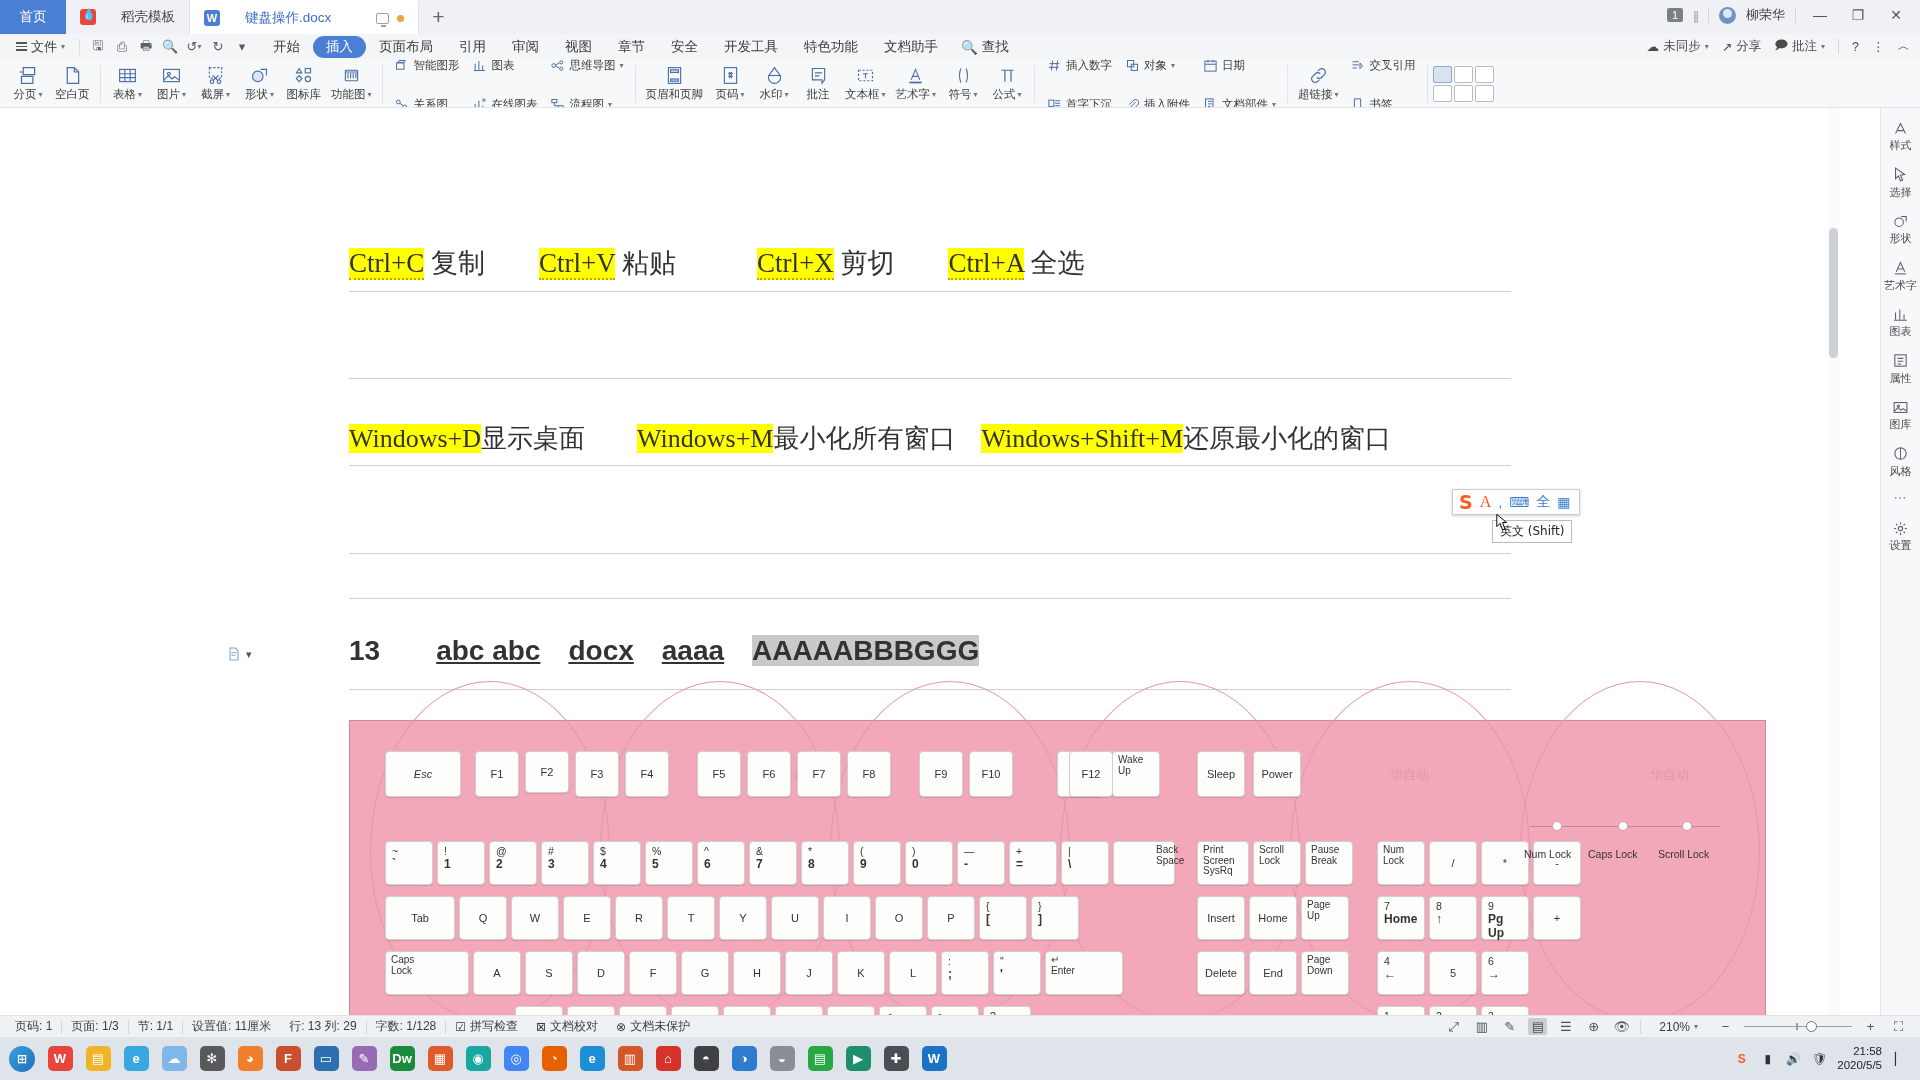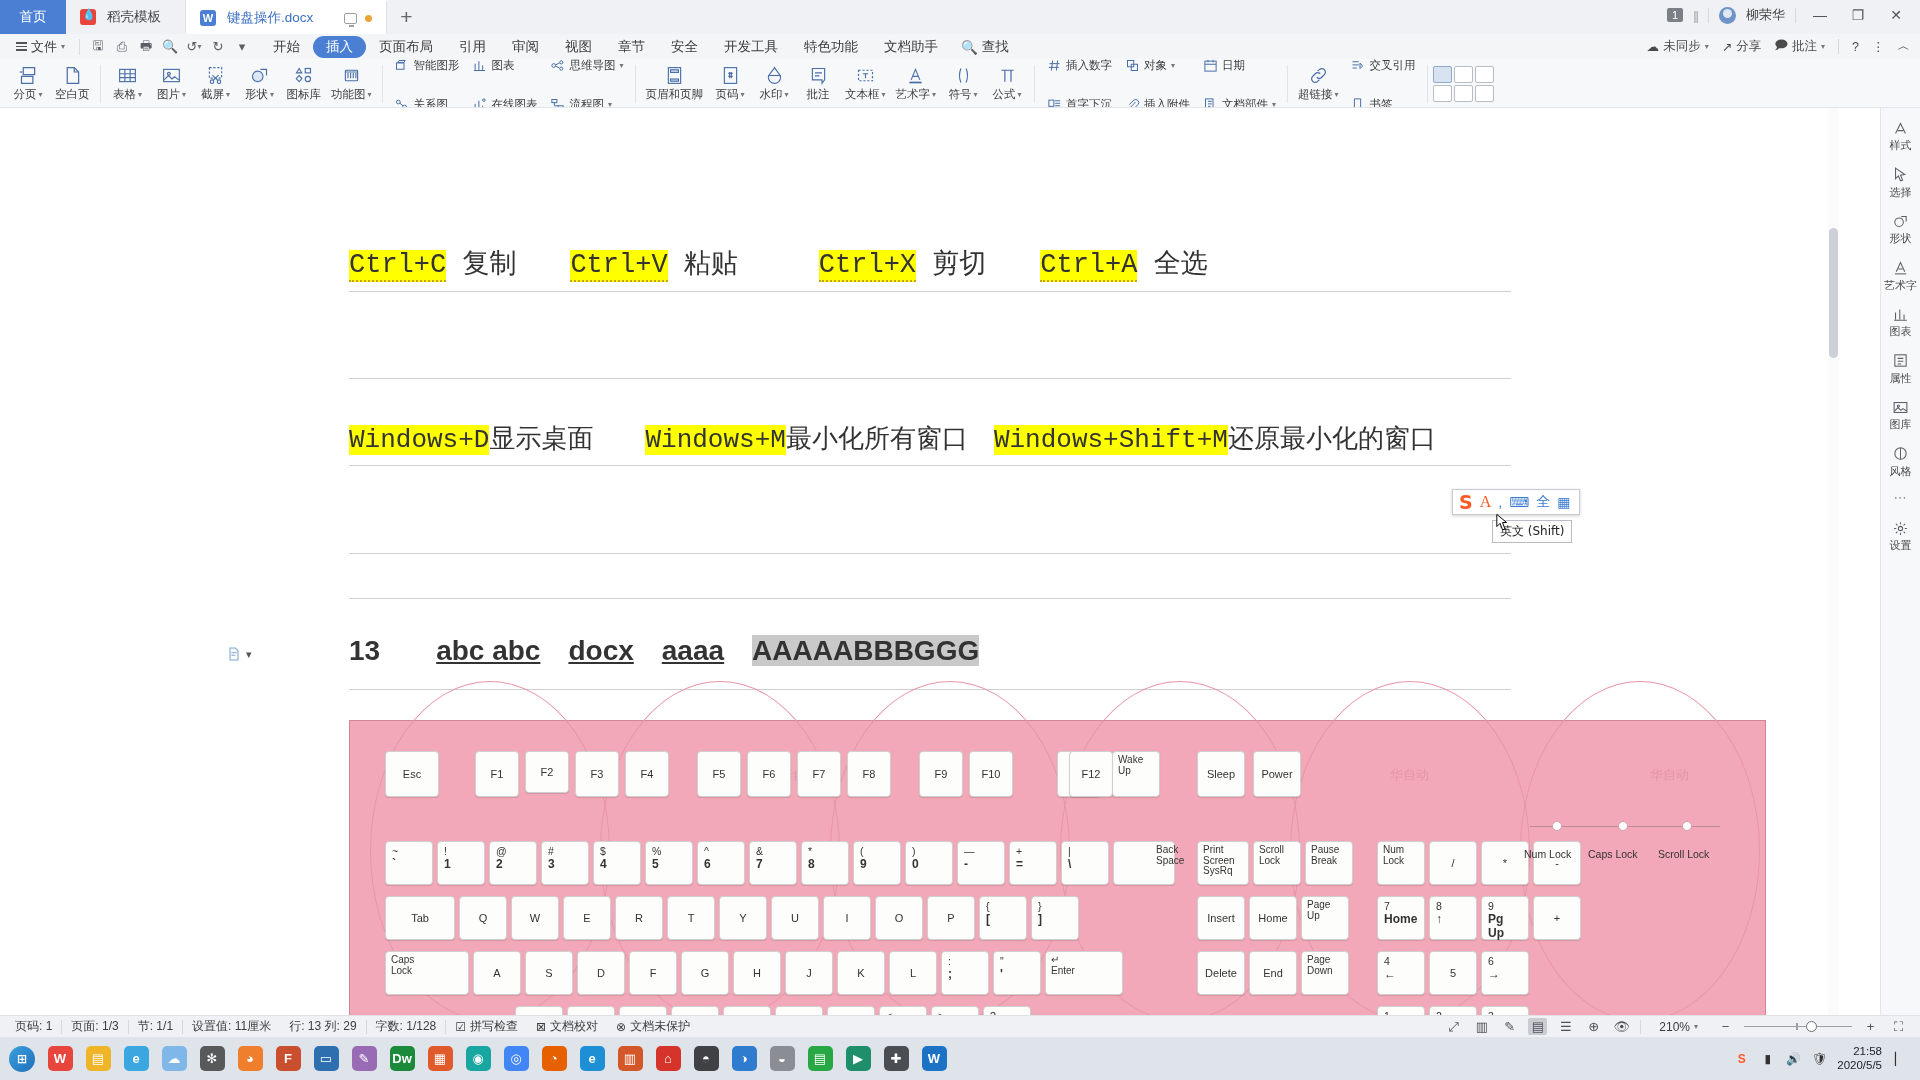--- a/index.html
+++ b/index.html
@@ -13,21 +13,21 @@
   .app { width:1920px; height:1080px; position:relative; display:flex; flex-direction:column; }
 
   
   .titlebar { height:34px; background:#f0f1f4; display:flex; align-items:flex-end; position:relative; }
   .tabs { display:flex; align-items:flex-end; height:34px; }
   .tab-home {
     width:66px; height:34px; background:#4b7fd4; color:#fff;
     display:flex; align-items:center; justify-content:center; font-size:13.5px;
   }
   .tab {
-    height:34px; display:flex; align-items:center; gap:11px;
+    height:34px; display:flex; align-items:center; gap:25px;
     padding:0 14px; font-size:13.5px; color:#444; position:relative;
     border-right:1px solid #e1e2e6; min-width:120px;
   }
   .tab.inactive { background:#f0f1f4; }
   .tab.active { background:#ffffff; color:#3a6fc4; border-top:2px solid #ffffff; }
   .tab .tico { width:16px; height:16px; border-radius:3px; display:inline-block; flex:0 0 16px; position:relative;}
   .tab .tico.docer { background:#e8463c; }
   .tab .tico.docer:after{ content:"\1F4A7"; position:absolute; left:2px; top:-1px; font-size:11px; color:#fff;}
   .tab .tico.w { background:#4b7fd4; color:#fff; font-size:11px; text-align:center; line-height:16px; font-weight:bold;}
   .tab .tname { white-space:nowrap; }
@@ -71,21 +71,21 @@
   .rcol { display:flex; flex-direction:column; justify-content:center; height:46px; gap:18px; }
   .mini-g { width:16px; height:15px; color:#4a6fa8; display:flex; align-items:center; justify-content:center;}
   .align-grid { display:grid; grid-template-columns:repeat(3,1fr); gap:2px; padding-top:4px;}
   .align-box { width:19px;height:17px;border:1px solid #b8bcc4;border-radius:2px; background:#fff;}
   .align-box.on { background:#d9e2f0; border-color:#8fa9cf;}
 
   
   .workarea { flex:1; display:flex; background:#ffffff; position:relative; overflow:hidden; }
   .docscroll { flex:1; position:relative; background:#ffffff; overflow:hidden;}
 
-  .line { position:absolute; white-space:nowrap; font-family:Liberation Mono, monospace; }
+  .line { position:absolute; white-space:nowrap; font-family:Liberation Serif, serif; }
   .hl { background:#ffff00; }
   .red { color:#cc0000; }
   .rule { position:absolute; height:1px; background:#cfcfcf; }
   .squig { border-bottom:2px dotted #c8a020; }
 
   .gray-hl { background:#c9c9c9; }
 
   
   .kbd { position:absolute; background:#f2a8b8; border:1px solid #d0879a; }
   .kbd .wm { position:absolute; color:#e08fa3; font-size:13px; opacity:.75;}
@@ -655,21 +655,21 @@
         <div class="ellipse-wm" style="left:710px; top:-40px; width:240px; height:340px;"></div>
         <div class="ellipse-wm" style="left:940px; top:-40px; width:240px; height:340px;"></div>
         <div class="ellipse-wm" style="left:1170px; top:-40px; width:240px; height:340px;"></div>
         <div class="wm" style="left:130px; top:45px;">华自动</div>
         <div class="wm" style="left:430px; top:45px;">华自动</div>
         <div class="wm" style="left:740px; top:45px;">华自动</div>
         <div class="wm" style="left:1040px; top:45px;">华自动</div>
         <div class="wm" style="left:1300px; top:45px;">华自动</div>
 
         <div id="kb-keys">
-            <div class="key" style="left: 35px; top: 30px; width: 54px; height: 46px;">Esc</div>
+            <div class="key" style="left: 35px; top: 30px; width: 76px; height: 46px; font-style: italic;">Esc</div>
             <div class="key" style="left: 125px; top: 30px; width: 44px; height: 46px;">F1</div>
             <div class="key" style="left: 175px; top: 30px; width: 44px; height: 42px;">F2</div>
             <div class="key" style="left: 225px; top: 30px; width: 44px; height: 46px;">F3</div>
             <div class="key" style="left: 275px; top: 30px; width: 44px; height: 46px;">F4</div>
             <div class="key" style="left: 347px; top: 30px; width: 44px; height: 46px;">F5</div>
             <div class="key" style="left: 397px; top: 30px; width: 44px; height: 46px;">F6</div>
             <div class="key" style="left: 447px; top: 30px; width: 44px; height: 46px;">F7</div>
             <div class="key" style="left: 497px; top: 30px; width: 44px; height: 46px;">F8</div>
             <div class="key" style="left: 569px; top: 30px; width: 44px; height: 46px;">F9</div>
             <div class="key" style="left: 619px; top: 30px; width: 44px; height: 46px;">F10</div>

